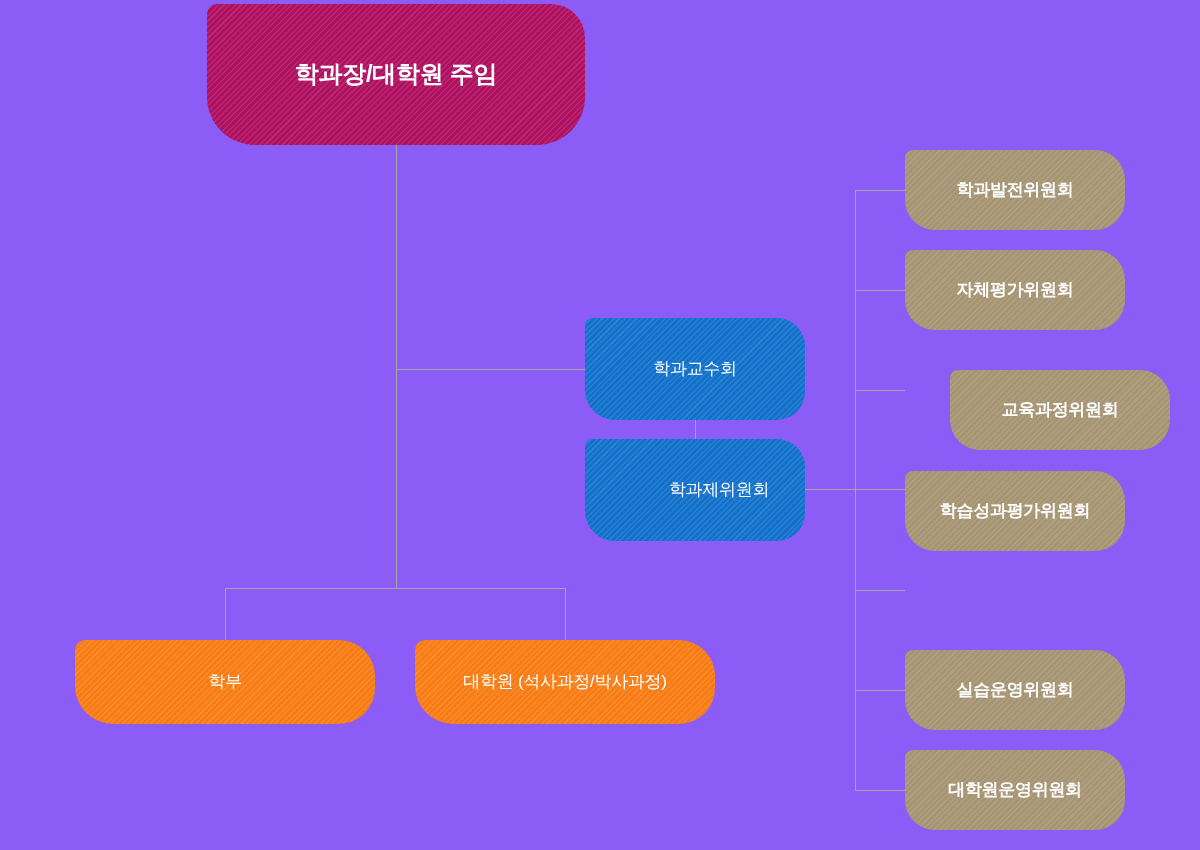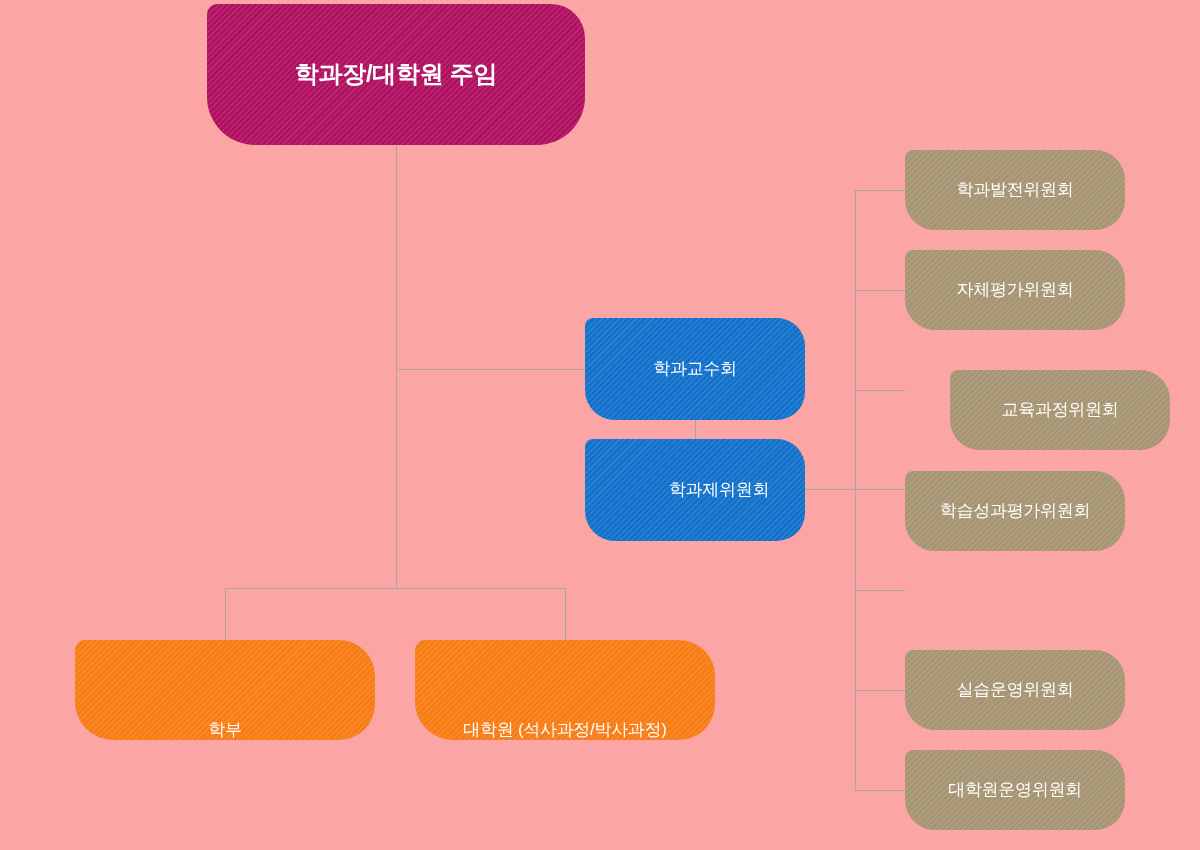--- a/index.html
+++ b/index.html
@@ -3,21 +3,21 @@
 <meta charset="utf-8">
 <style>
   * { margin: 0; padding: 0; box-sizing: border-box; }
   html, body { background: #ffffff; }
   body { font-family: "Liberation Sans", "DejaVu Sans", sans-serif; }
 
   .stage {
     position: relative;
     width: 1200px;
     height: 850px;
-    background: #fca5a5;
+    background: #8b5cf6;
     overflow: hidden;
   }
 
   
   .ln { position: absolute; background: var(--c-line, #a6a6a6); }
   .ln-h { height: 1px; }
   .ln-v { width: 1px; }
 
   
   .node {
@@ -52,29 +52,29 @@
     background-color: var(--c-blue, #1271cb);
     border-radius: 8px 28px 28px 30px;
     width: 220px; height: 102px; left: 585px;
   }
   .node--faculty    { top: 318px; }
   .node--committees { top: 439px; padding-left: 48px; }
 
   .node--orange {
     background-color: var(--c-orange, #f87c14);
     border-radius: 10px 36px 36px 38px;
-    width: 300px; height: 100px; top: 640px; align-items: flex-end;
+    width: 300px; height: 84px; top: 640px;
   }
   .node--undergrad { left: 75px; }
   .node--grad      { left: 415px; }
 
   .node--tan {
     background-color: var(--c-tan, #a69473);
     border-radius: 8px 30px 30px 30px;
-    width: 220px; height: 80px; left: 905px;
+    width: 220px; height: 80px; left: 905px; font-weight: bold;
   }
 </style>
 </head>
 <body>
 
 <div class="stage">
 
   <div class="ln ln-v" style="left:396px; top:145px; height:443px;"></div>
   <div class="ln ln-h" style="left:396px; top:369px; width:189px;"></div>
   <div class="ln ln-h" style="left:225px; top:588px; width:341px;"></div>

